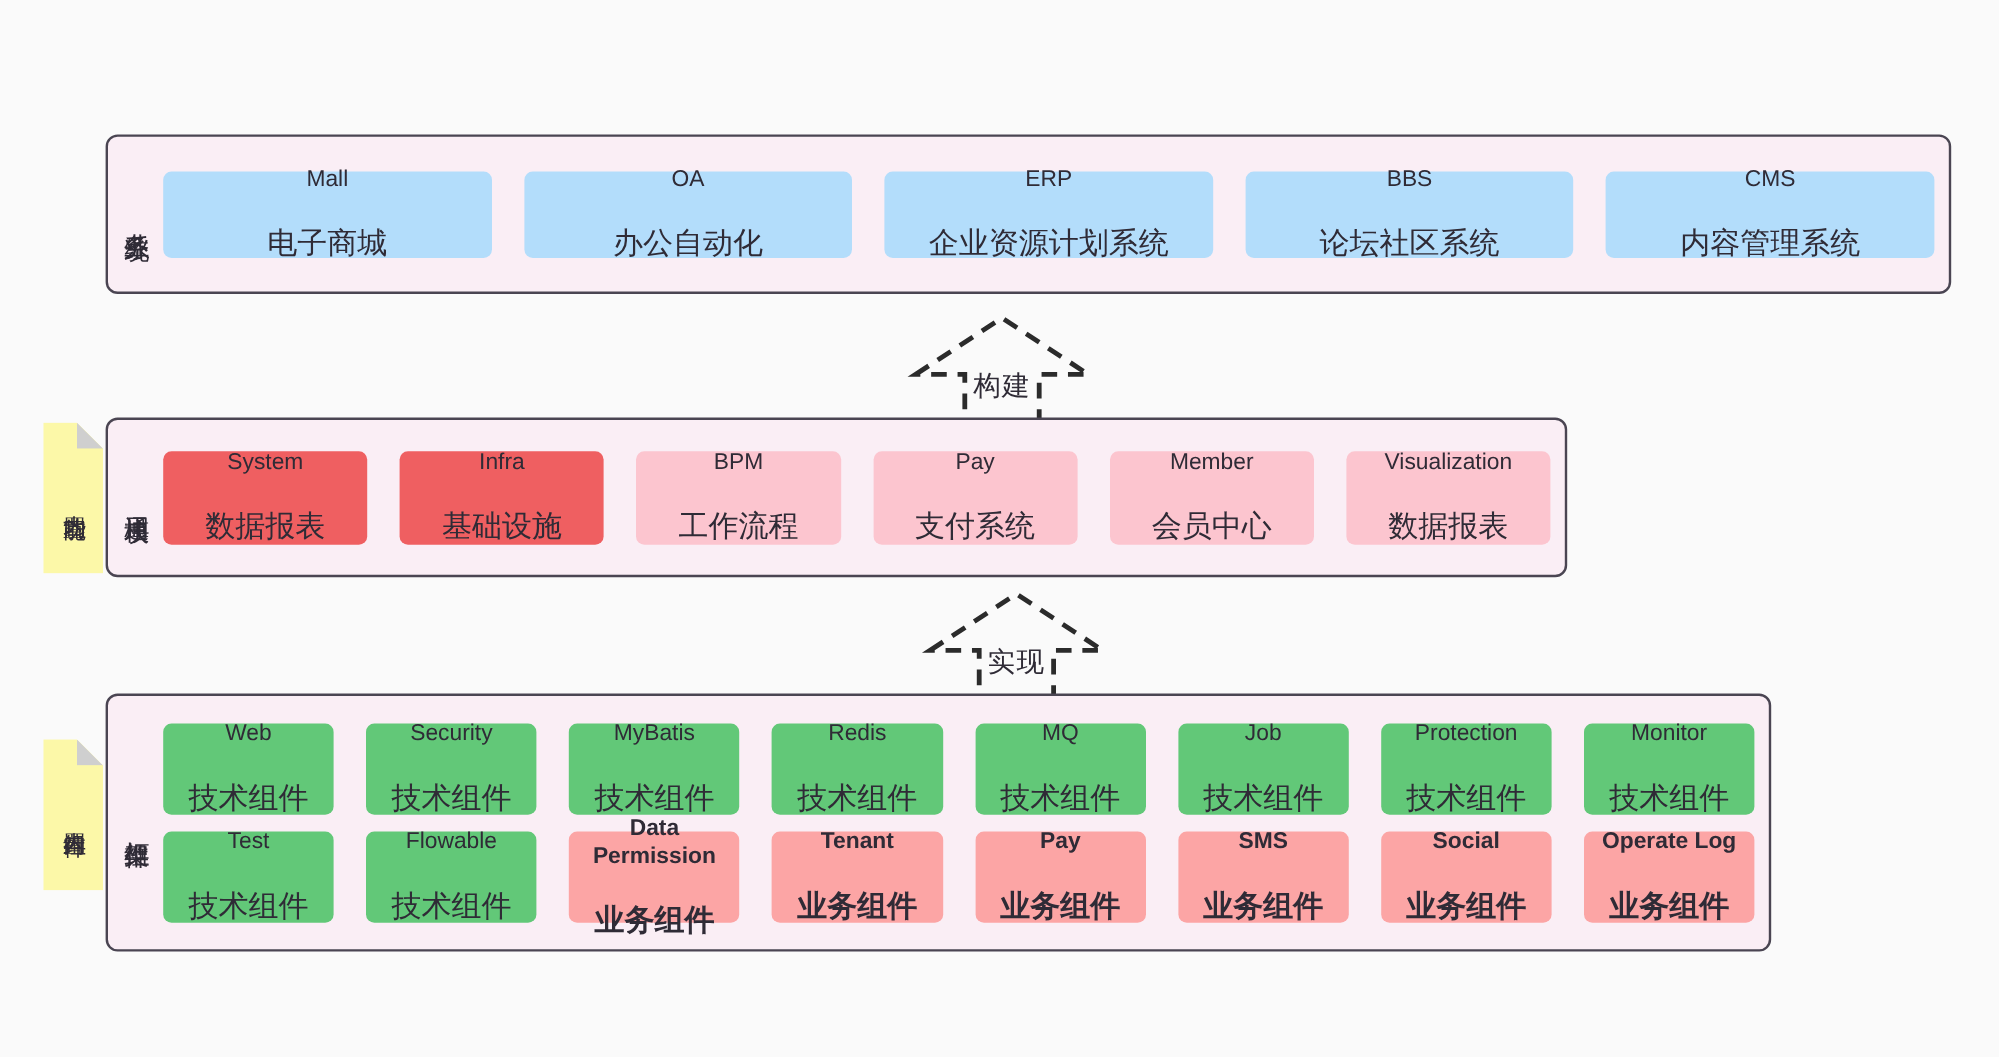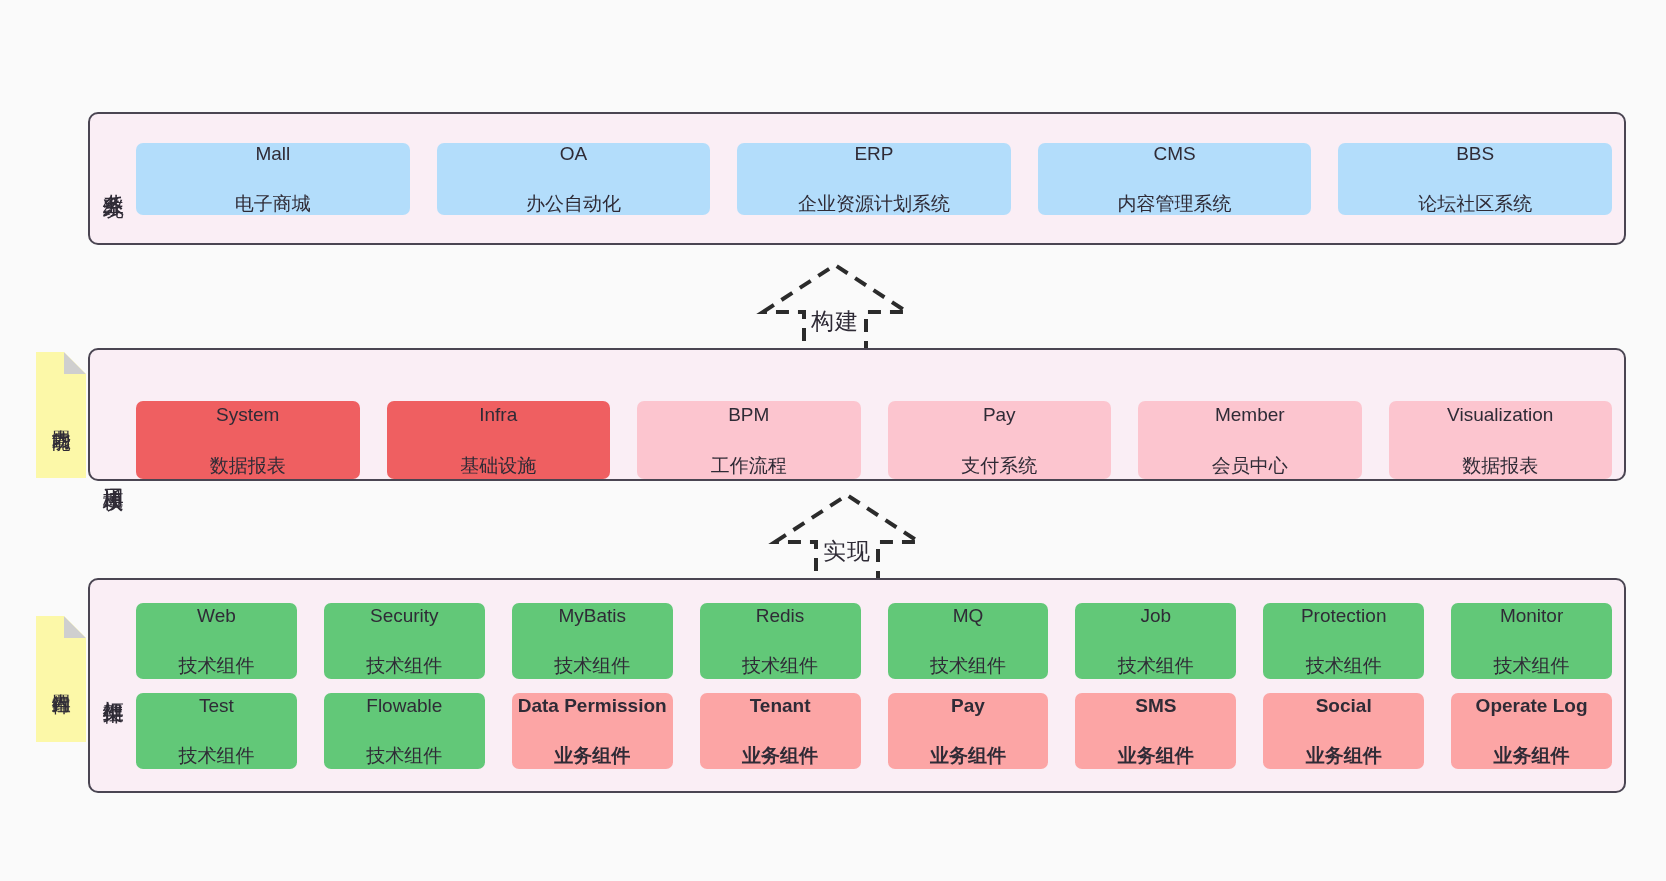--- a/index.html
+++ b/index.html
@@ -68,33 +68,33 @@
     display: flex;
     flex-direction: column;
     align-items: center;
     justify-content: center;
     text-align: center;
     color: #2f2b36;
     padding: 6px 4px;
     line-height: 1.22;
   }
   .card .en { font-size: 19px; }
-  .card .cn { font-size: 19px; margin-top: 27px; }
+  .card .cn { font-size: 25px; margin-top: 27px; }
 
   
   .c-blue        { background: #b3ddfb; }
   .c-red         { background: #ef5f61; }
   .c-pink        { background: #fcc5cf; }
   .c-green       { background: #62c878; }
   .c-lightgreen  { background: #fca5a5; font-weight: bold; }
 
   
   #layer-business  { left: 88px;  top: 112px; width: 1538px; height: 133px; }
-  #layer-common    { left: 88px;  top: 348px; width: 1538px; height: 133px; align-items: flex-end; }
-  #layer-framework { left: 88px;  top: 578px; width: 1538px; height: 215px; }
+  #layer-common    { left: 88px;  top: 348px; width: 1218px; height: 133px; }
+  #layer-framework { left: 88px;  top: 578px; width: 1388px; height: 215px; }
 
   #layer-business  .cards .card { height: 72px; }
   #layer-common    .cards .card { height: 78px; }
   #layer-framework .cards .card { height: 76px; }
 
   
   .note {
     position: absolute;
     background: #fcf8a8;
     width: 50px;
@@ -157,26 +157,26 @@
         </div>
         <div class="card c-blue">
           <span class="en">OA</span>
           <span class="cn">办公自动化</span>
         </div>
         <div class="card c-blue">
           <span class="en">ERP</span>
           <span class="cn">企业资源计划系统</span>
         </div>
         <div class="card c-blue">
+          <span class="en">BBS</span>
+          <span class="cn">论坛社区系统</span>
+        </div>
+        <div class="card c-blue">
           <span class="en">CMS</span>
           <span class="cn">内容管理系统</span>
-        </div>
-        <div class="card c-blue">
-          <span class="en">BBS</span>
-          <span class="cn">论坛社区系统</span>
         </div>
       </div>
     </div>
   </div>
 
   <div class="arrow" id="arrow-build">
     <svg width="150" height="95" viewBox="0 0 150 95">
       <path d="M 3 50 L 75 3 L 147 50 L 106 50 L 106 92 L 44 92 L 44 50 Z" fill="none" stroke="#2b2b2b" stroke-width="4" stroke-dasharray="13,9" stroke-linejoin="miter" stroke-linecap="butt"></path>
     </svg>
     <div class="arrow-label">构建</div>

